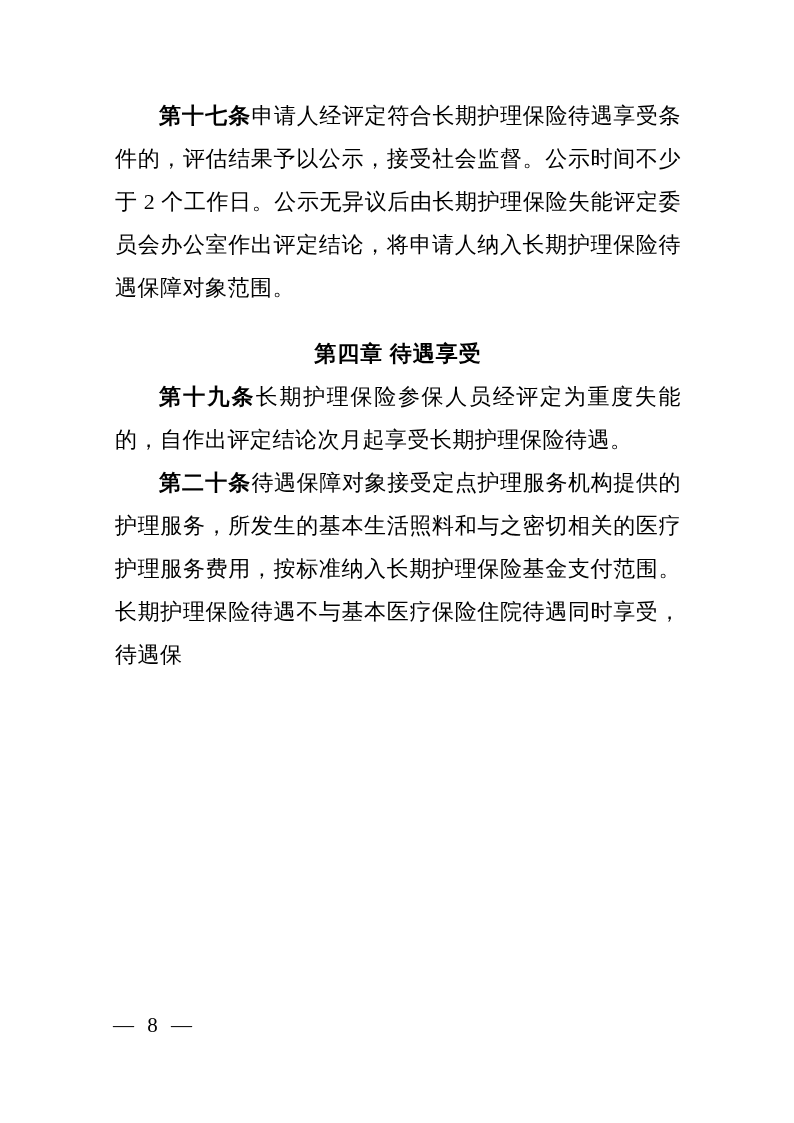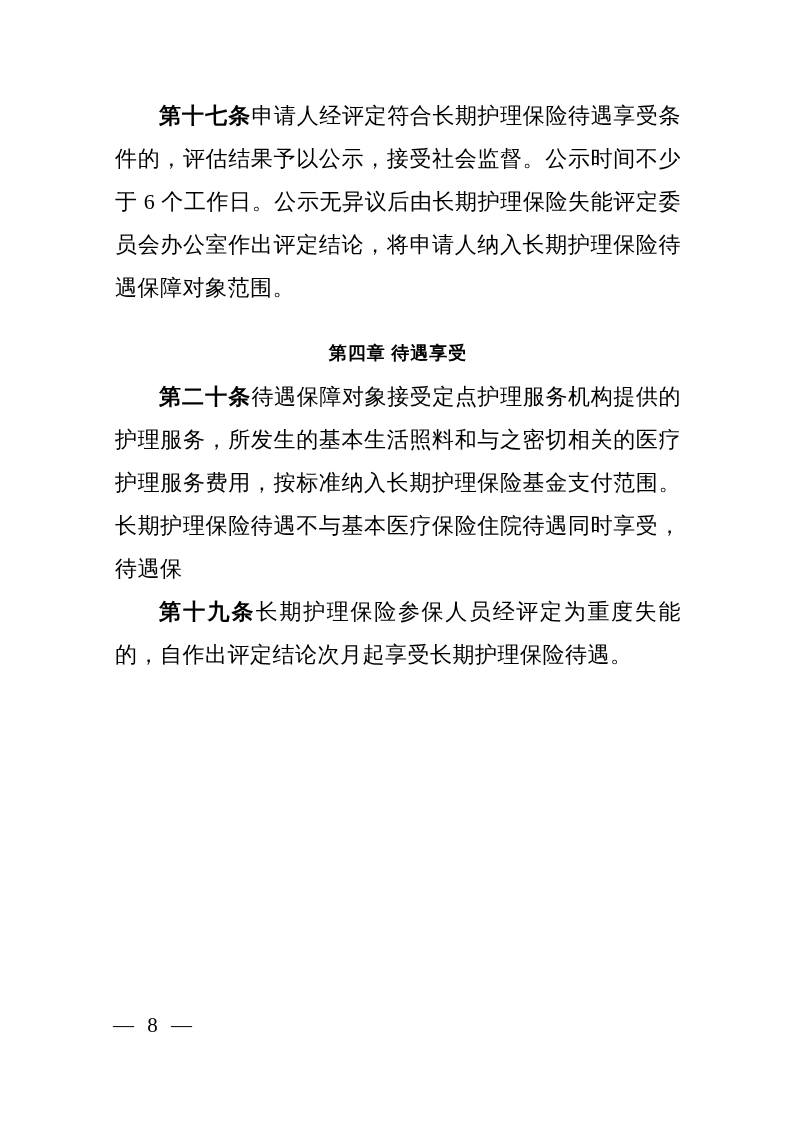--- a/index.html
+++ b/index.html
@@ -31,21 +31,21 @@
     margin: 0;
     text-indent: 2em;
     letter-spacing: 0.5px;
   }
   .article-label {
     font-weight: bold;
     letter-spacing: 1px;
   }
   .chapter {
     margin: 23px 0 0 0;
-    font-size: 18px;
+    font-size: 22px;
     line-height: 43px;
     font-weight: bold;
     text-align: center;
     text-indent: 0;
     letter-spacing: 1px;
   }
   .page-footer {
     position: absolute;
     left: 113px;
     top: 1012px;
@@ -54,28 +54,28 @@
     letter-spacing: 4px;
     color: #000000;
   }
 </style>
 </head>
 <body>
 
 <div class="sheet">
   <main class="body-text">
 
-    <p class="para"><span class="article-label">第十七条</span><span>申请人经评定符合长期护理保险待遇享受条件的，评估结果予以公示，接受社会监督。公示时间不少于 6 个工作日。公示无异议后由长期护理保险失能评定委员会办公室作出评定结论，将申请人纳入长期护理保险待遇保障对象范围。</span></p>
+    <p class="para"><span class="article-label">第十七条</span><span>申请人经评定符合长期护理保险待遇享受条件的，评估结果予以公示，接受社会监督。公示时间不少于 2 个工作日。公示无异议后由长期护理保险失能评定委员会办公室作出评定结论，将申请人纳入长期护理保险待遇保障对象范围。</span></p>
 
 
 
     <h2 class="chapter">第四章 待遇享受</h2>
 
+    <p class="para"><span class="article-label">第十九条</span><span>长期护理保险参保人员经评定为重度失能的，自作出评定结论次月起享受长期护理保险待遇。</span></p>
+
     <p class="para"><span class="article-label">第二十条</span><span>待遇保障对象接受定点护理服务机构提供的护理服务，所发生的基本生活照料和与之密切相关的医疗护理服务费用，按标准纳入长期护理保险基金支付范围。长期护理保险待遇不与基本医疗保险住院待遇同时享受，待遇保</span></p>
-
-    <p class="para"><span class="article-label">第十九条</span><span>长期护理保险参保人员经评定为重度失能的，自作出评定结论次月起享受长期护理保险待遇。</span></p>
 
   </main>
 
   <footer class="page-footer">
     <span>— 8 —</span>
   </footer>
 </div>
 
 </body></html>

